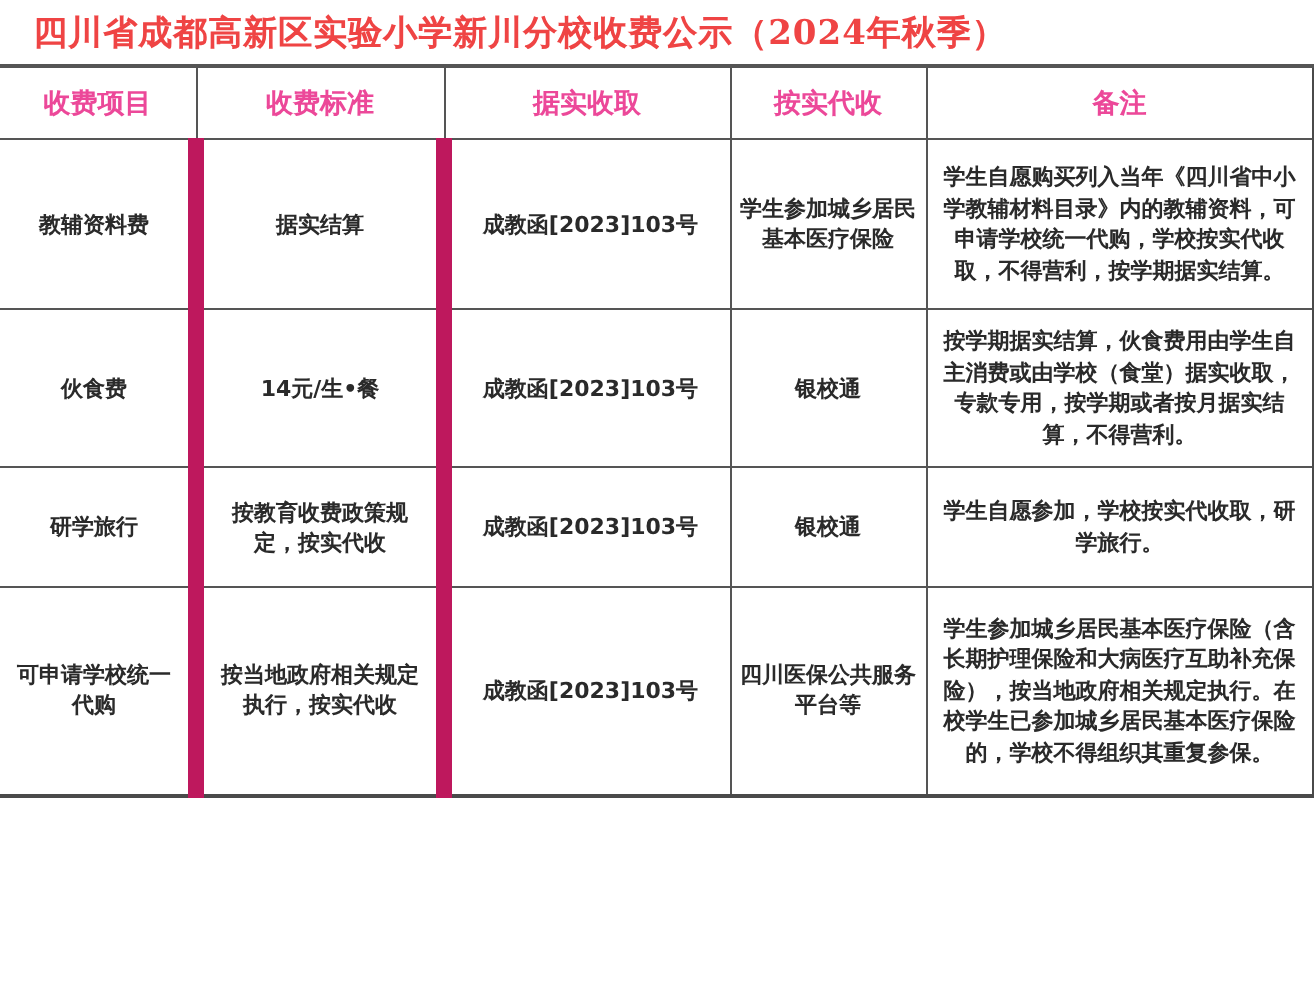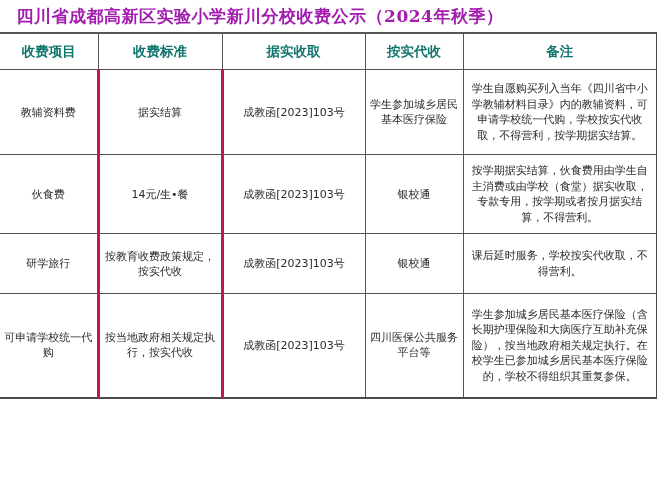--- a/index.html
+++ b/index.html
@@ -6,44 +6,45 @@
   body {
     width: 657px; height: 500px; overflow: hidden; position: relative;
     font-family: "DejaVu Sans", "Liberation Sans", sans-serif;
     color: #1a1a1a;
   }
   .title {
     position: absolute; left: 0; top: 0; width: 520px; height: 32px;
     display: flex; align-items: center; justify-content: center;
     font-family: "DejaVu Serif", "Liberation Serif", serif;
     font-size: 17px; font-weight: bold; letter-spacing: 0.5px;
-    color: #a21caf;
+    color: #ef4444;
   }
   table.fees {
     position: absolute; left: 0; top: 32px;
     width: 657px; border-collapse: collapse; table-layout: fixed;
     border-right: 2px solid #4a4a4a;
     border-bottom: 2px solid #4a4a4a;
   }
   table.fees th, table.fees td {
     border: 1px solid #555;
     text-align: center; vertical-align: middle;
     padding: 0 4px;
+    font-weight: bold;
   }
   table.fees td:first-child, table.fees th:first-child { border-left: none; }
   table.fees th {
     height: 35px;
     font-family: "DejaVu Serif", "Liberation Serif", serif;
-    font-size: 13.5px; font-weight: bold; color: #0f766e;
+    font-size: 13.5px; font-weight: bold; color: #ec4899;
     border-top: 2px solid #555;
   }
   table.fees td {
     font-size: 11px; line-height: 15px; color: #2a2a2a;
   }
-  table.fees td.col-item, table.fees td.col-standard { border-right: 3px solid #be185d; }
+  table.fees td.col-item, table.fees td.col-standard { border-right: 8px solid #be185d; }
   table.fees td.col-note { padding: 0 6px; font-size: 11px; line-height: 15.5px; }
   .row-green td:first-child { box-shadow: inset 2px 0 0 #3fa13f; }
 </style>
 </head>
 <body>
 
 <div class="title">四川省成都高新区实验小学新川分校收费公示（2024年秋季）</div>
 
 <table class="fees">
   <colgroup>
@@ -75,21 +76,21 @@
       <td class="col-standard">14元/生•餐</td>
       <td>成教函[2023]103号</td>
       <td>银校通</td>
       <td class="col-note">按学期据实结算，伙食费用由学生自主消费或由学校（食堂）据实收取，专款专用，按学期或者按月据实结算，不得营利。</td>
     </tr>
     <tr style="height:60px">
       <td class="col-item">研学旅行</td>
       <td class="col-standard">按教育收费政策规定，按实代收</td>
       <td>成教函[2023]103号</td>
       <td>银校通</td>
-      <td class="col-note">课后延时服务，学校按实代收取，不得营利。</td>
+      <td class="col-note">学生自愿参加，学校按实代收取，研学旅行。</td>
     </tr>
     <tr style="height:104px">
       <td class="col-item">可申请学校统一代购</td>
       <td class="col-standard">按当地政府相关规定执行，按实代收</td>
       <td>成教函[2023]103号</td>
       <td>四川医保公共服务平台等</td>
       <td class="col-note">学生参加城乡居民基本医疗保险（含长期护理保险和大病医疗互助补充保险），按当地政府相关规定执行。在校学生已参加城乡居民基本医疗保险的，学校不得组织其重复参保。</td>
     </tr>
   </tbody>
 </table>

